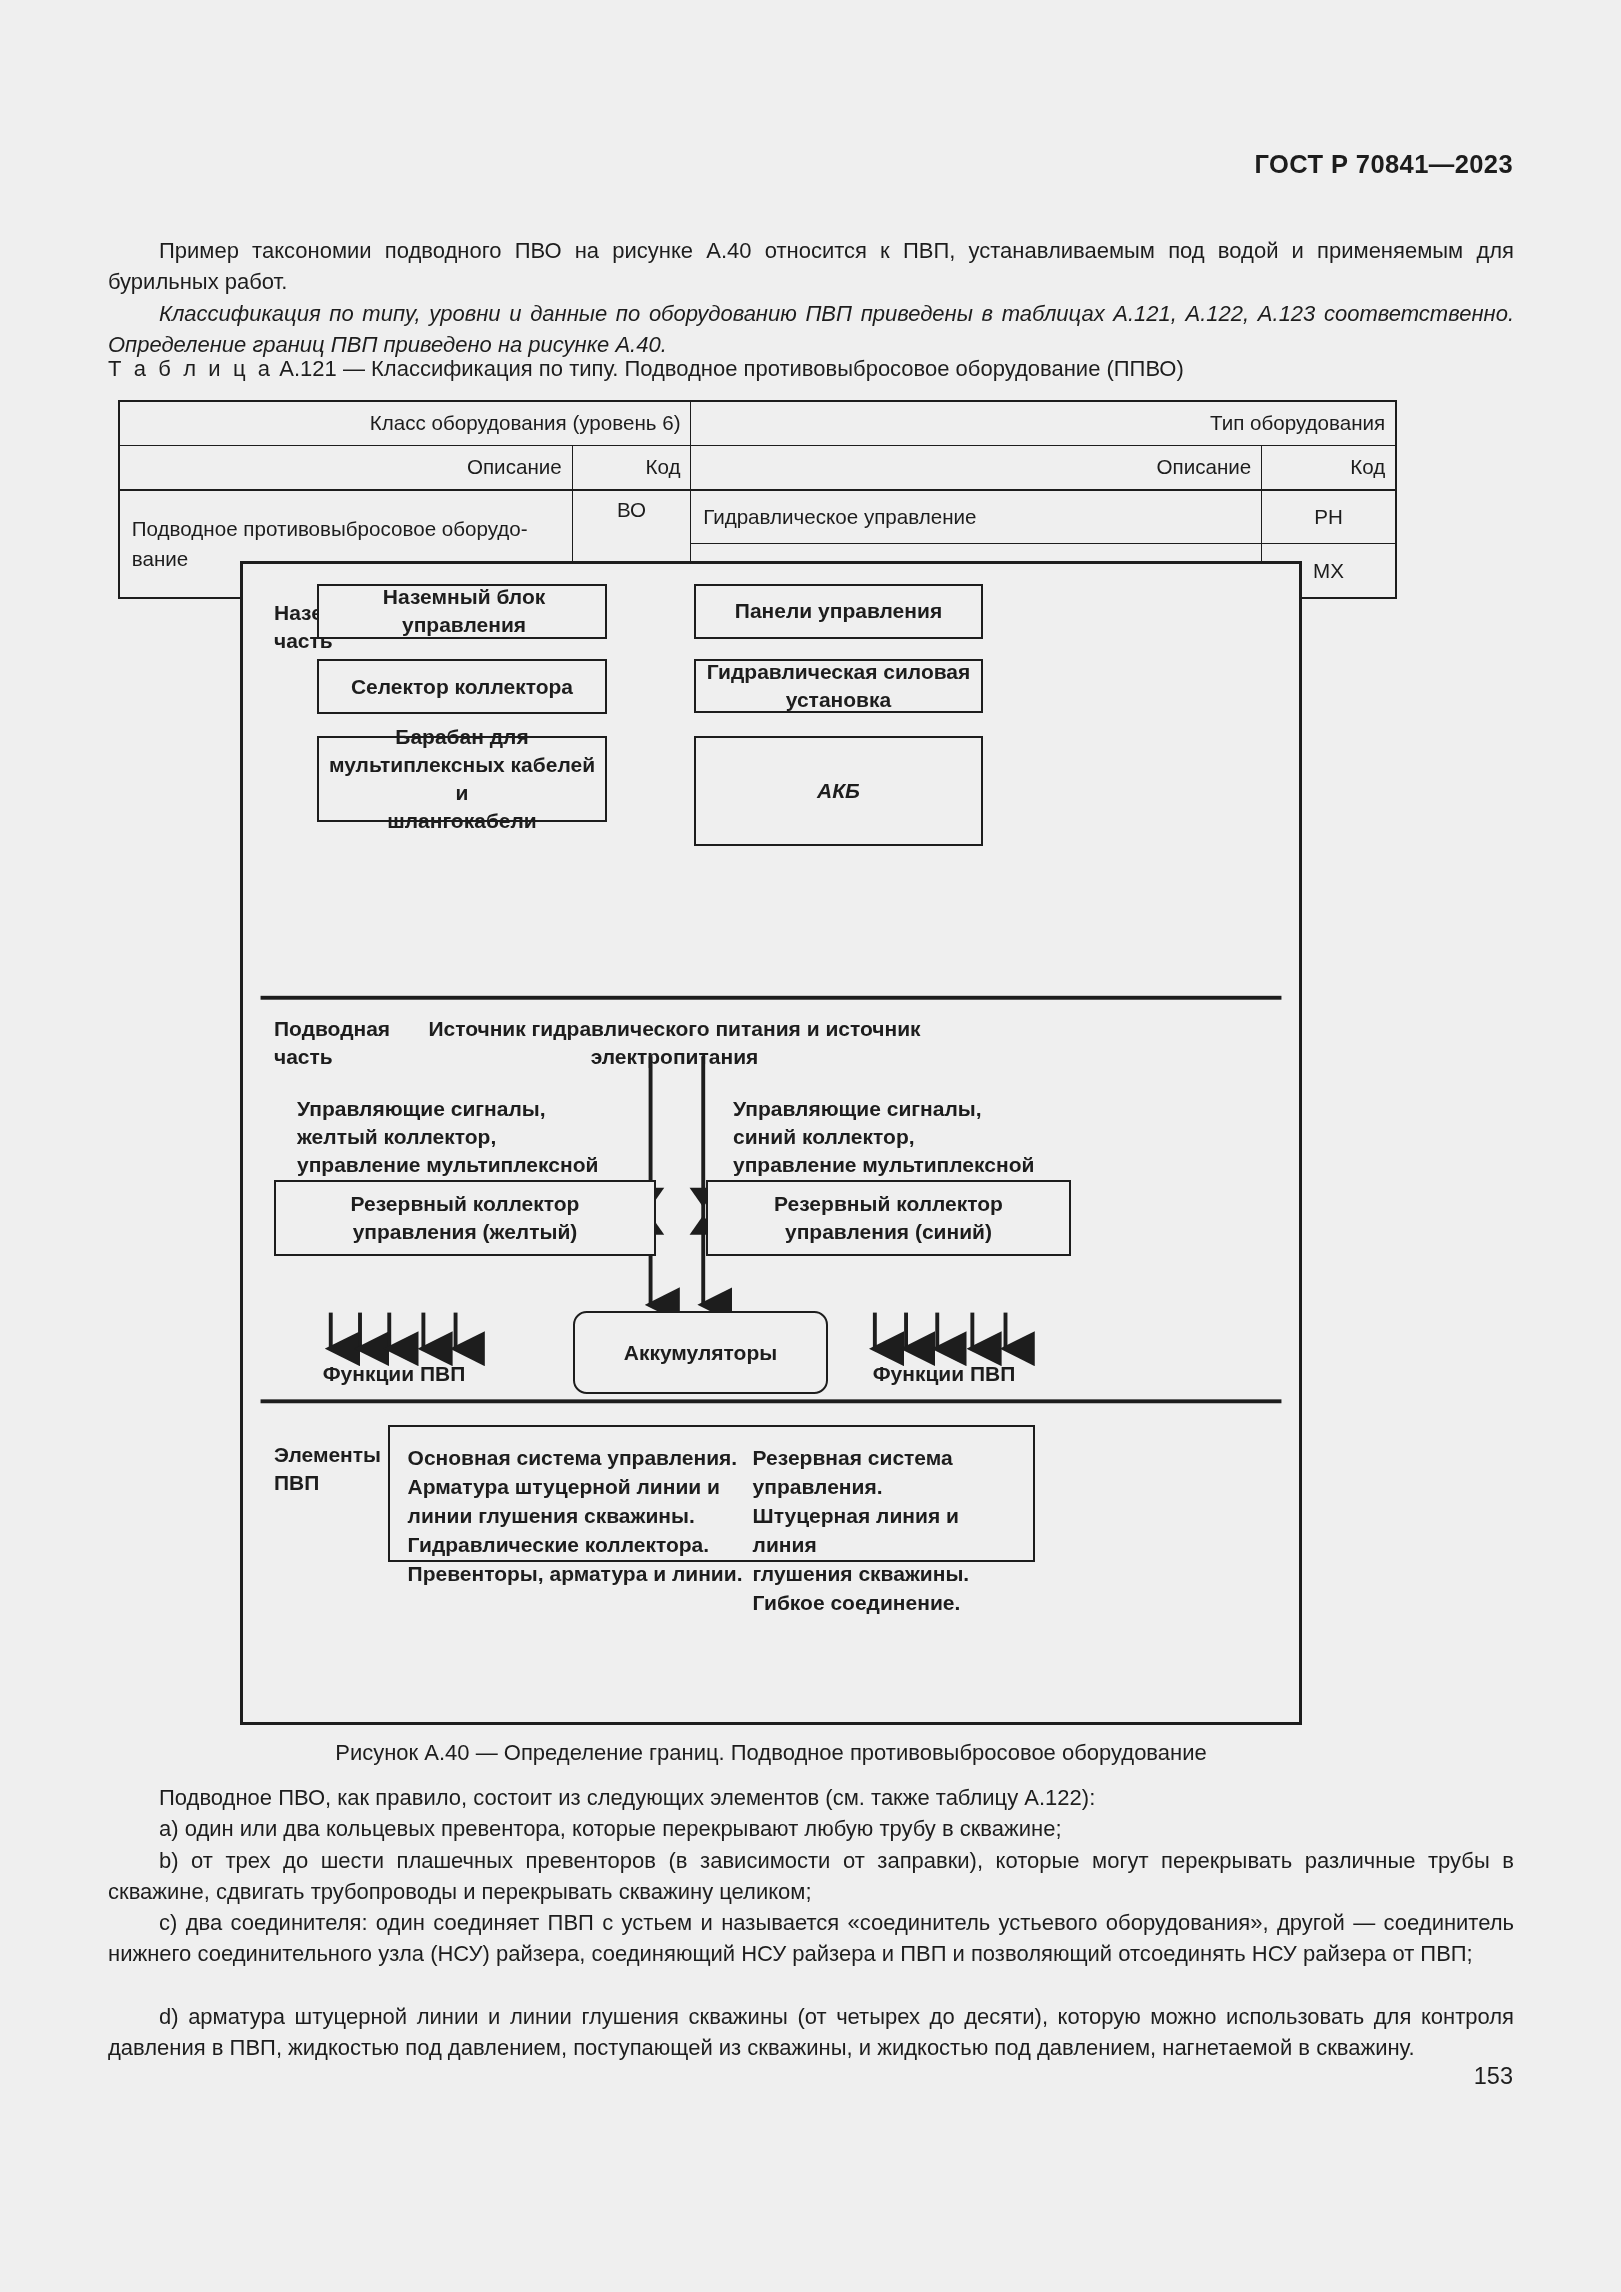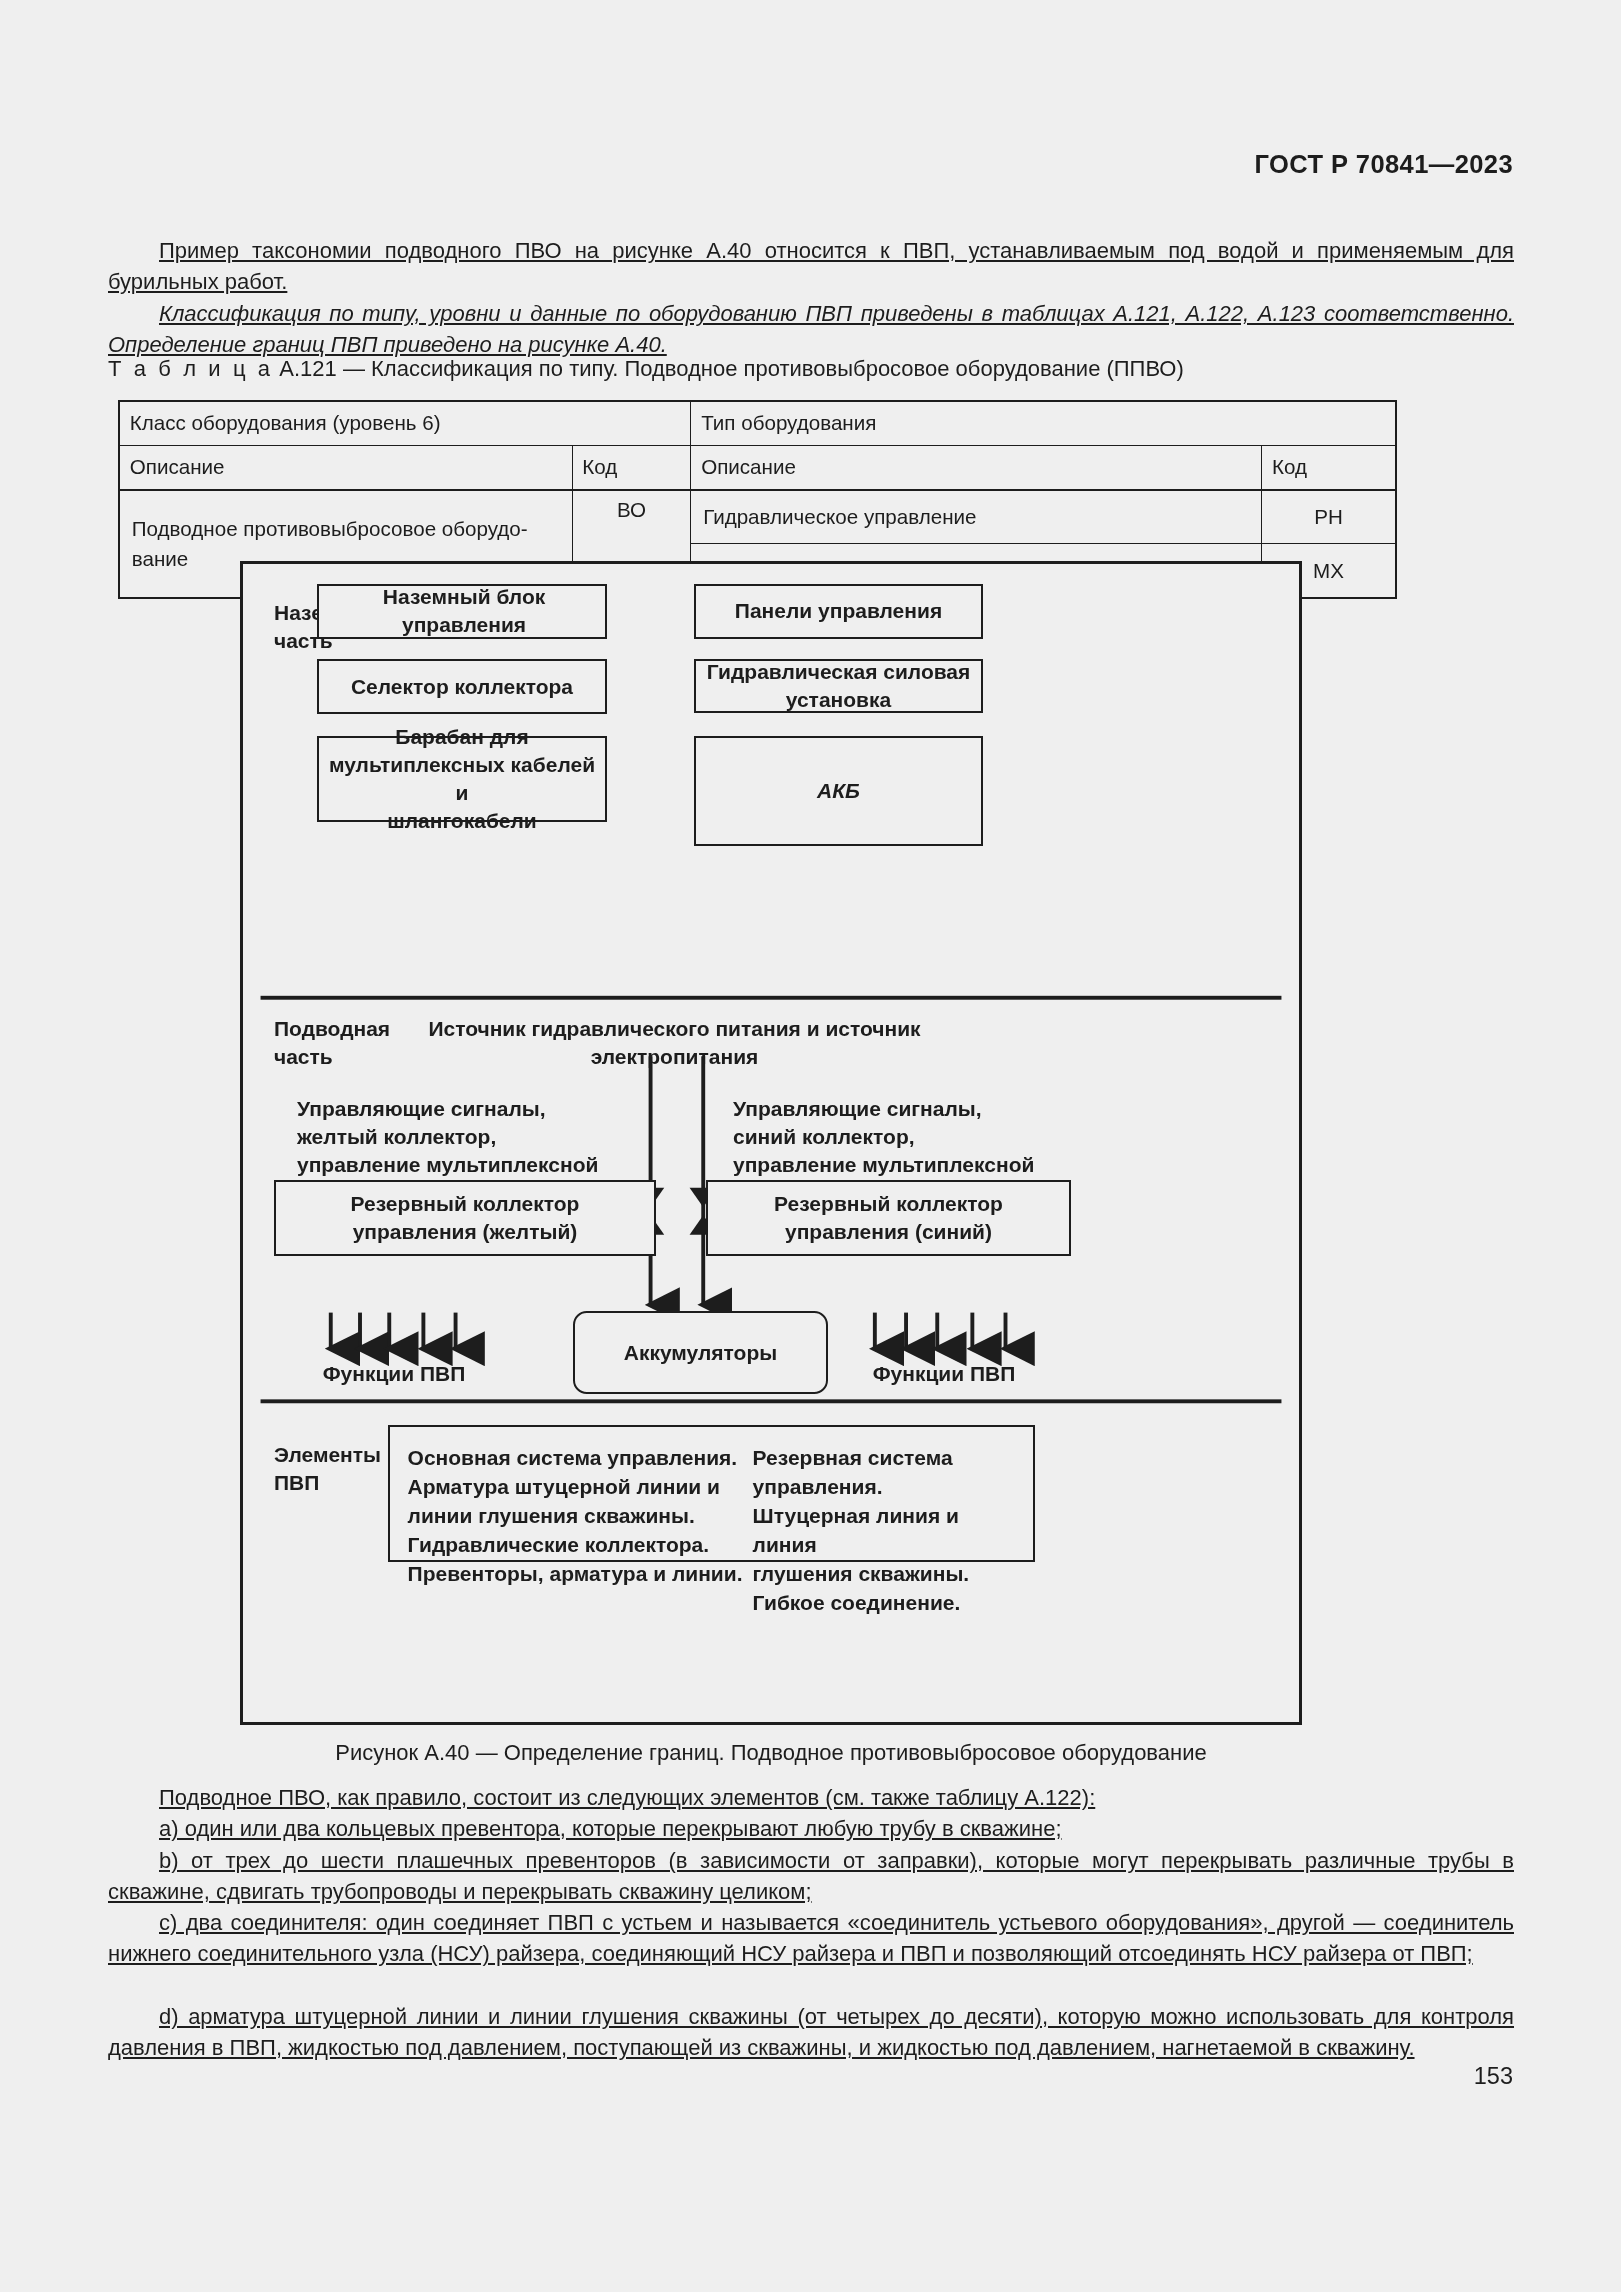--- a/index.html
+++ b/index.html
@@ -35,21 +35,20 @@
   .text-block {
     position: absolute;
     left: 108px;
     width: 1406px;
     font-size: 22px;
     line-height: 31px;
     text-align: justify;
   }
   .text-block p {
     margin: 0;
-    text-decoration: underline;
   }
   .indent { text-indent: 51px; }
   .italic { font-style: italic; }
 
   
   .table-caption {
     position: absolute;
     left: 108px;
     top: 356px;
     font-size: 22px;
@@ -68,21 +67,21 @@
     border-collapse: collapse;
     font-size: 20.6px;
     background: #efefef;
   }
   .cls-table td {
     border: 1.5px solid #1d1d1d;
     padding: 5.9px 9.8px;
     vertical-align: middle;
   }
   .cls-table .ctr { text-align: center; }
-  .cls-table .hdr { text-align: left; height: 31px; }
+  .cls-table .hdr { text-align: right; height: 31px; }
   .cls-table .lft { text-align: left; padding-left: 11.8px; }
   .cls-table .outer-top { border-top-width: 2.9px; }
   .cls-table .outer-bot { border-bottom-width: 2.9px; }
   .cls-table .outer-l { border-left-width: 2.9px; }
   .cls-table .outer-r { border-right-width: 2.9px; }
   .cls-table .thick-b { border-bottom-width: 2.9px; }
 
   
   .figure {
     position: absolute;

